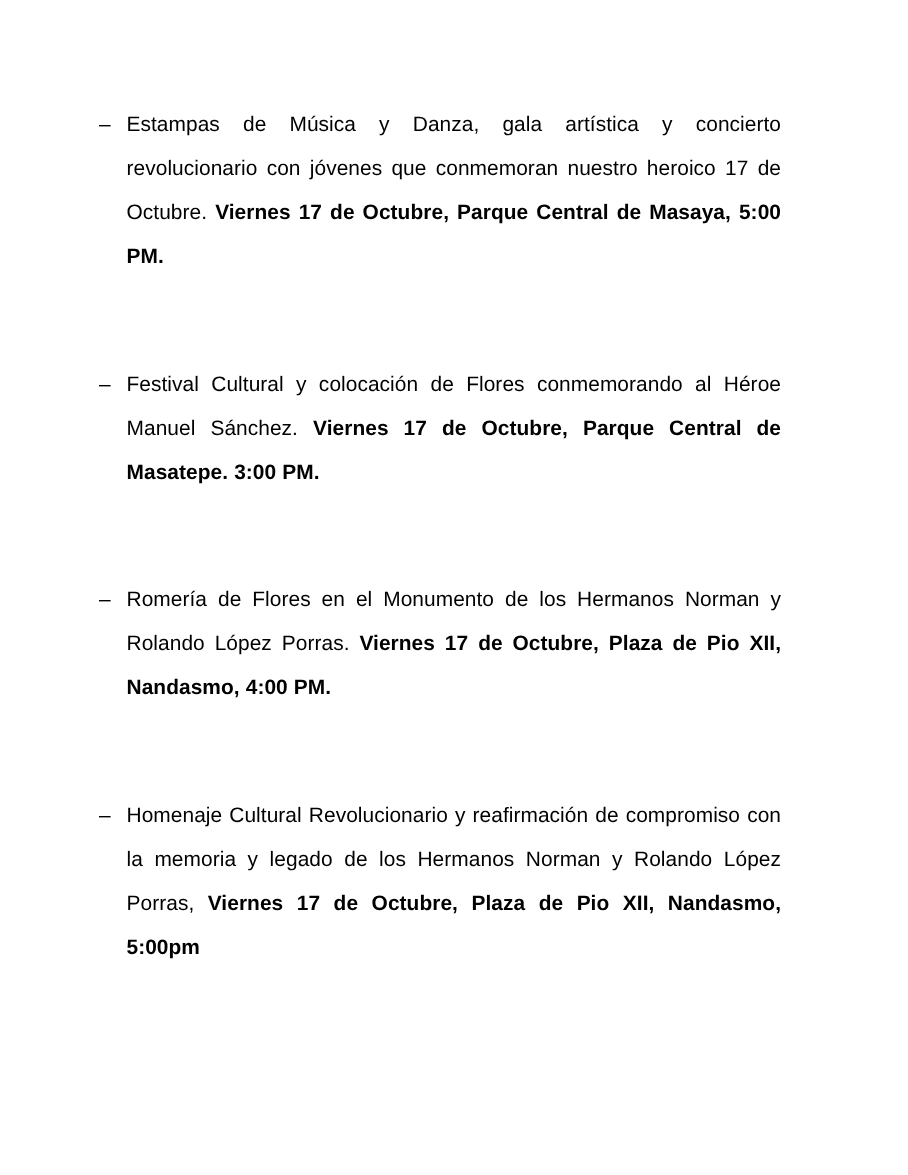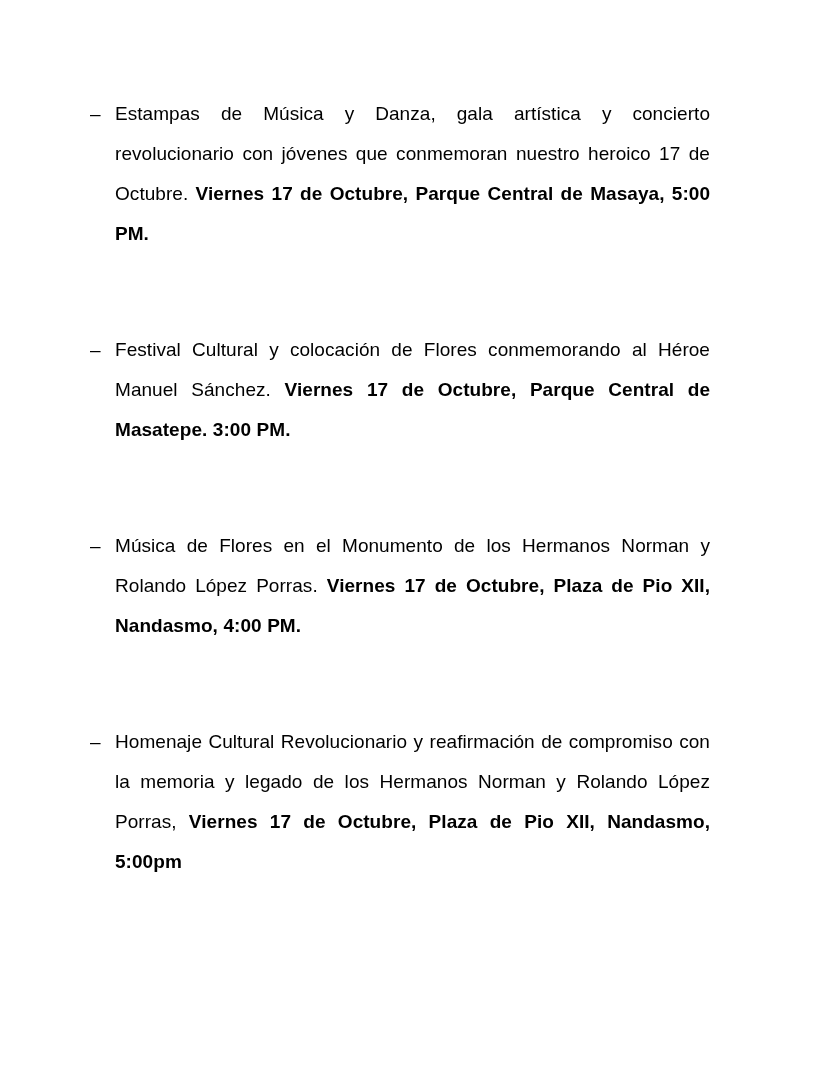--- a/index.html
+++ b/index.html
@@ -85,21 +85,21 @@
       <span class="bullet-text"><span class="txt-regular">Estampas de Música y Danza, gala artística y concierto revolucionario con jóvenes que conmemoran nuestro heroico 17 de Octubre.</span> <span class="txt-bold">Viernes 17 de Octubre, Parque Central de Masaya, 5:00 PM.</span></span>
     </p>
 
     <p class="bullet-item">
       <span class="bullet-marker">–</span>
       <span class="bullet-text"><span class="txt-regular">Festival Cultural y colocación de Flores conmemorando al Héroe Manuel Sánchez.</span> <span class="txt-bold">Viernes 17 de Octubre, Parque Central de Masatepe. 3:00 PM.</span></span>
     </p>
 
     <p class="bullet-item">
       <span class="bullet-marker">–</span>
-      <span class="bullet-text"><span class="txt-regular">Música de Flores en el Monumento de los Hermanos Norman y Rolando López Porras.</span> <span class="txt-bold">Viernes 17 de Octubre, Plaza de Pio XII, Nandasmo, 4:00 PM.</span></span>
+      <span class="bullet-text"><span class="txt-regular">Romería de Flores en el Monumento de los Hermanos Norman y Rolando López Porras.</span> <span class="txt-bold">Viernes 17 de Octubre, Plaza de Pio XII, Nandasmo, 4:00 PM.</span></span>
     </p>
 
     <p class="bullet-item">
       <span class="bullet-marker">–</span>
       <span class="bullet-text"><span class="txt-regular">Homenaje Cultural Revolucionario y reafirmación de compromiso con la memoria y legado de los Hermanos Norman y Rolando López Porras,</span> <span class="txt-bold">Viernes 17 de Octubre, Plaza de Pio XII, Nandasmo, 5:00pm</span></span>
     </p>
 
   </div>
 </div>
 

